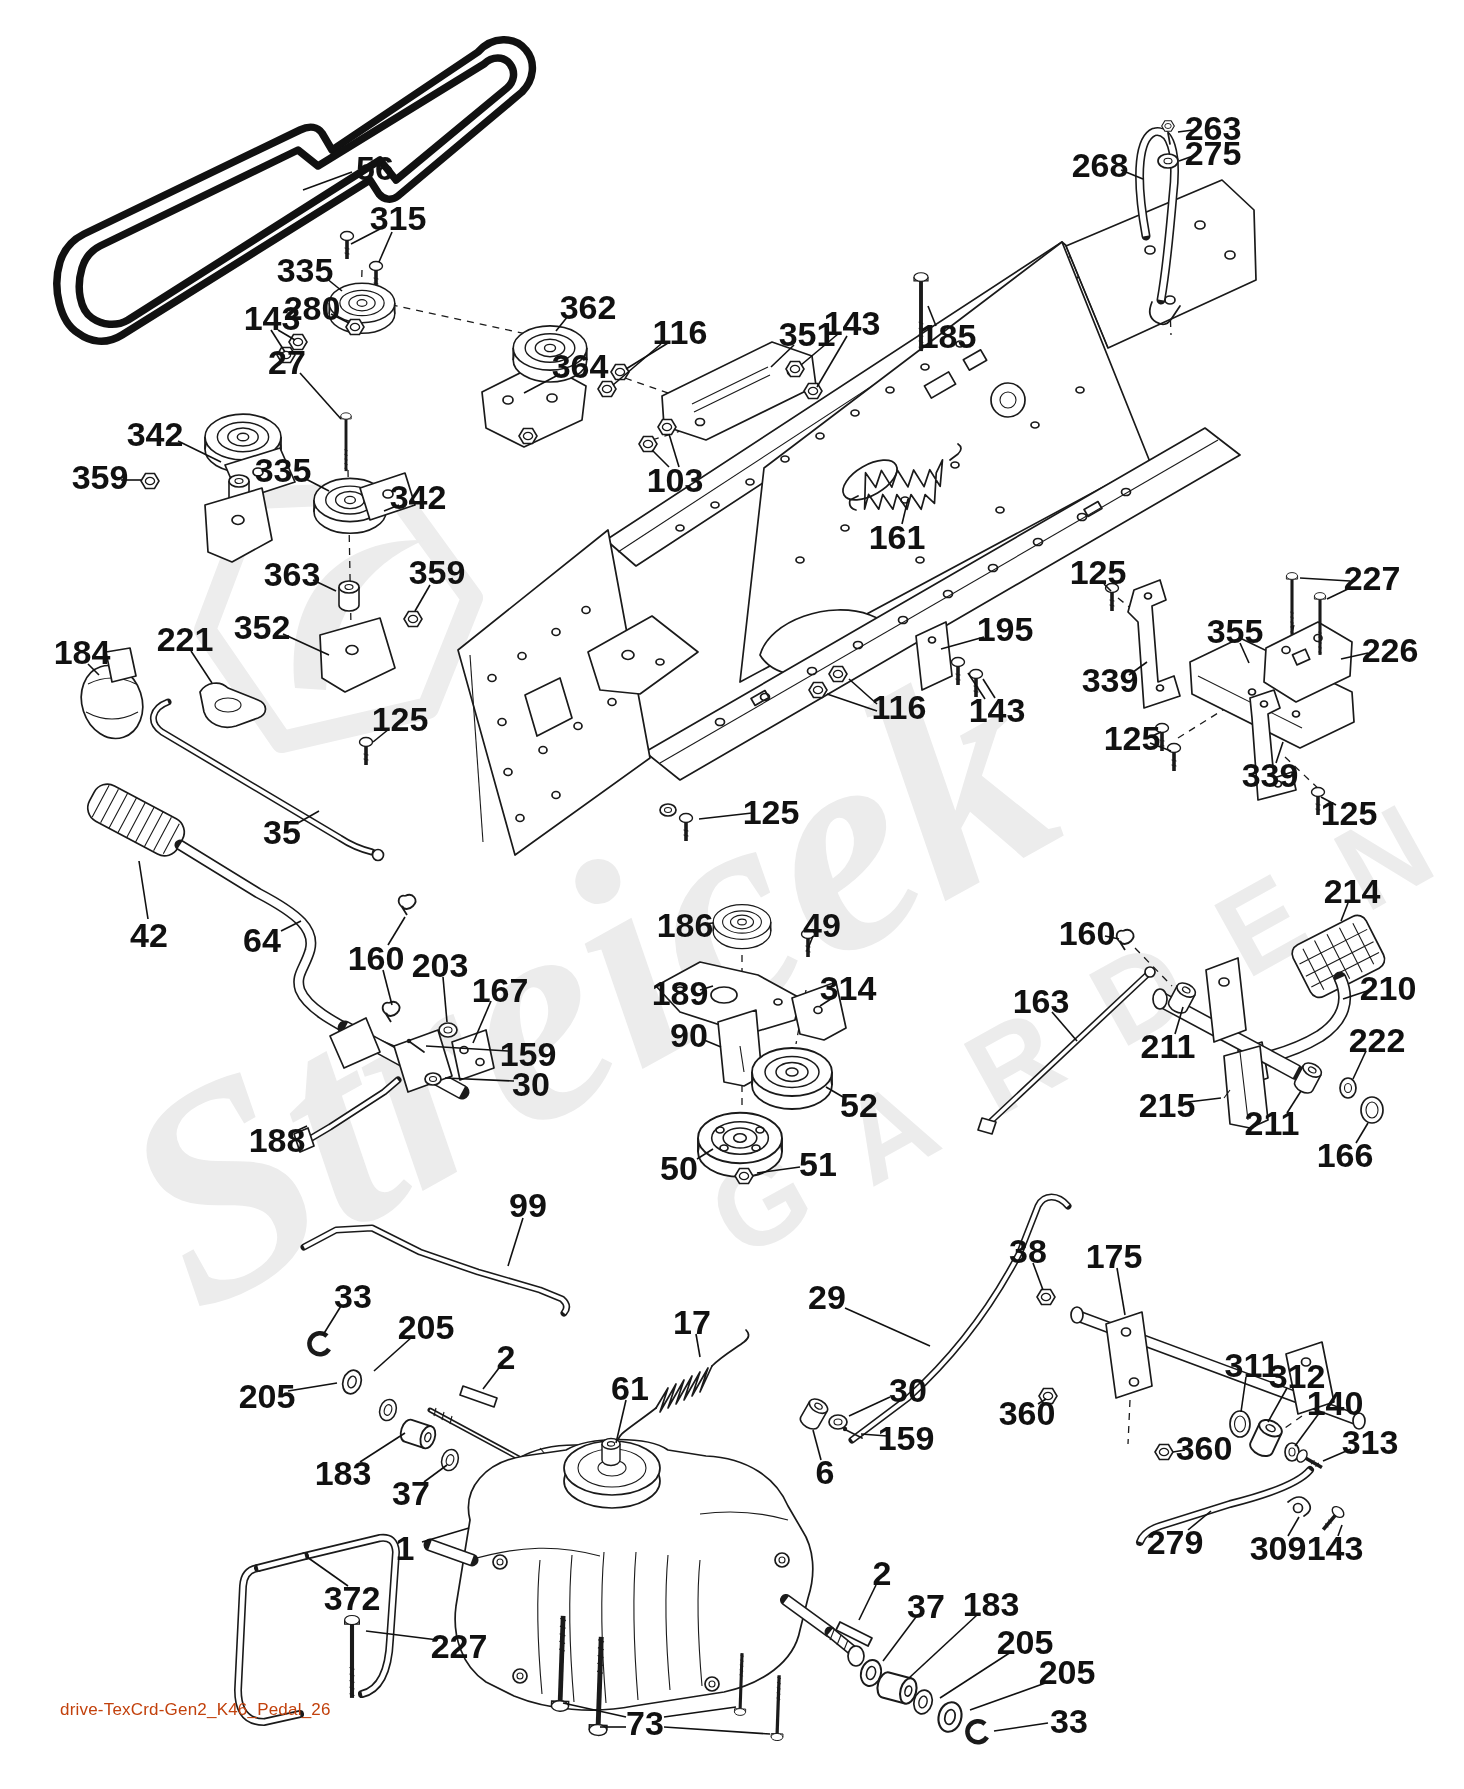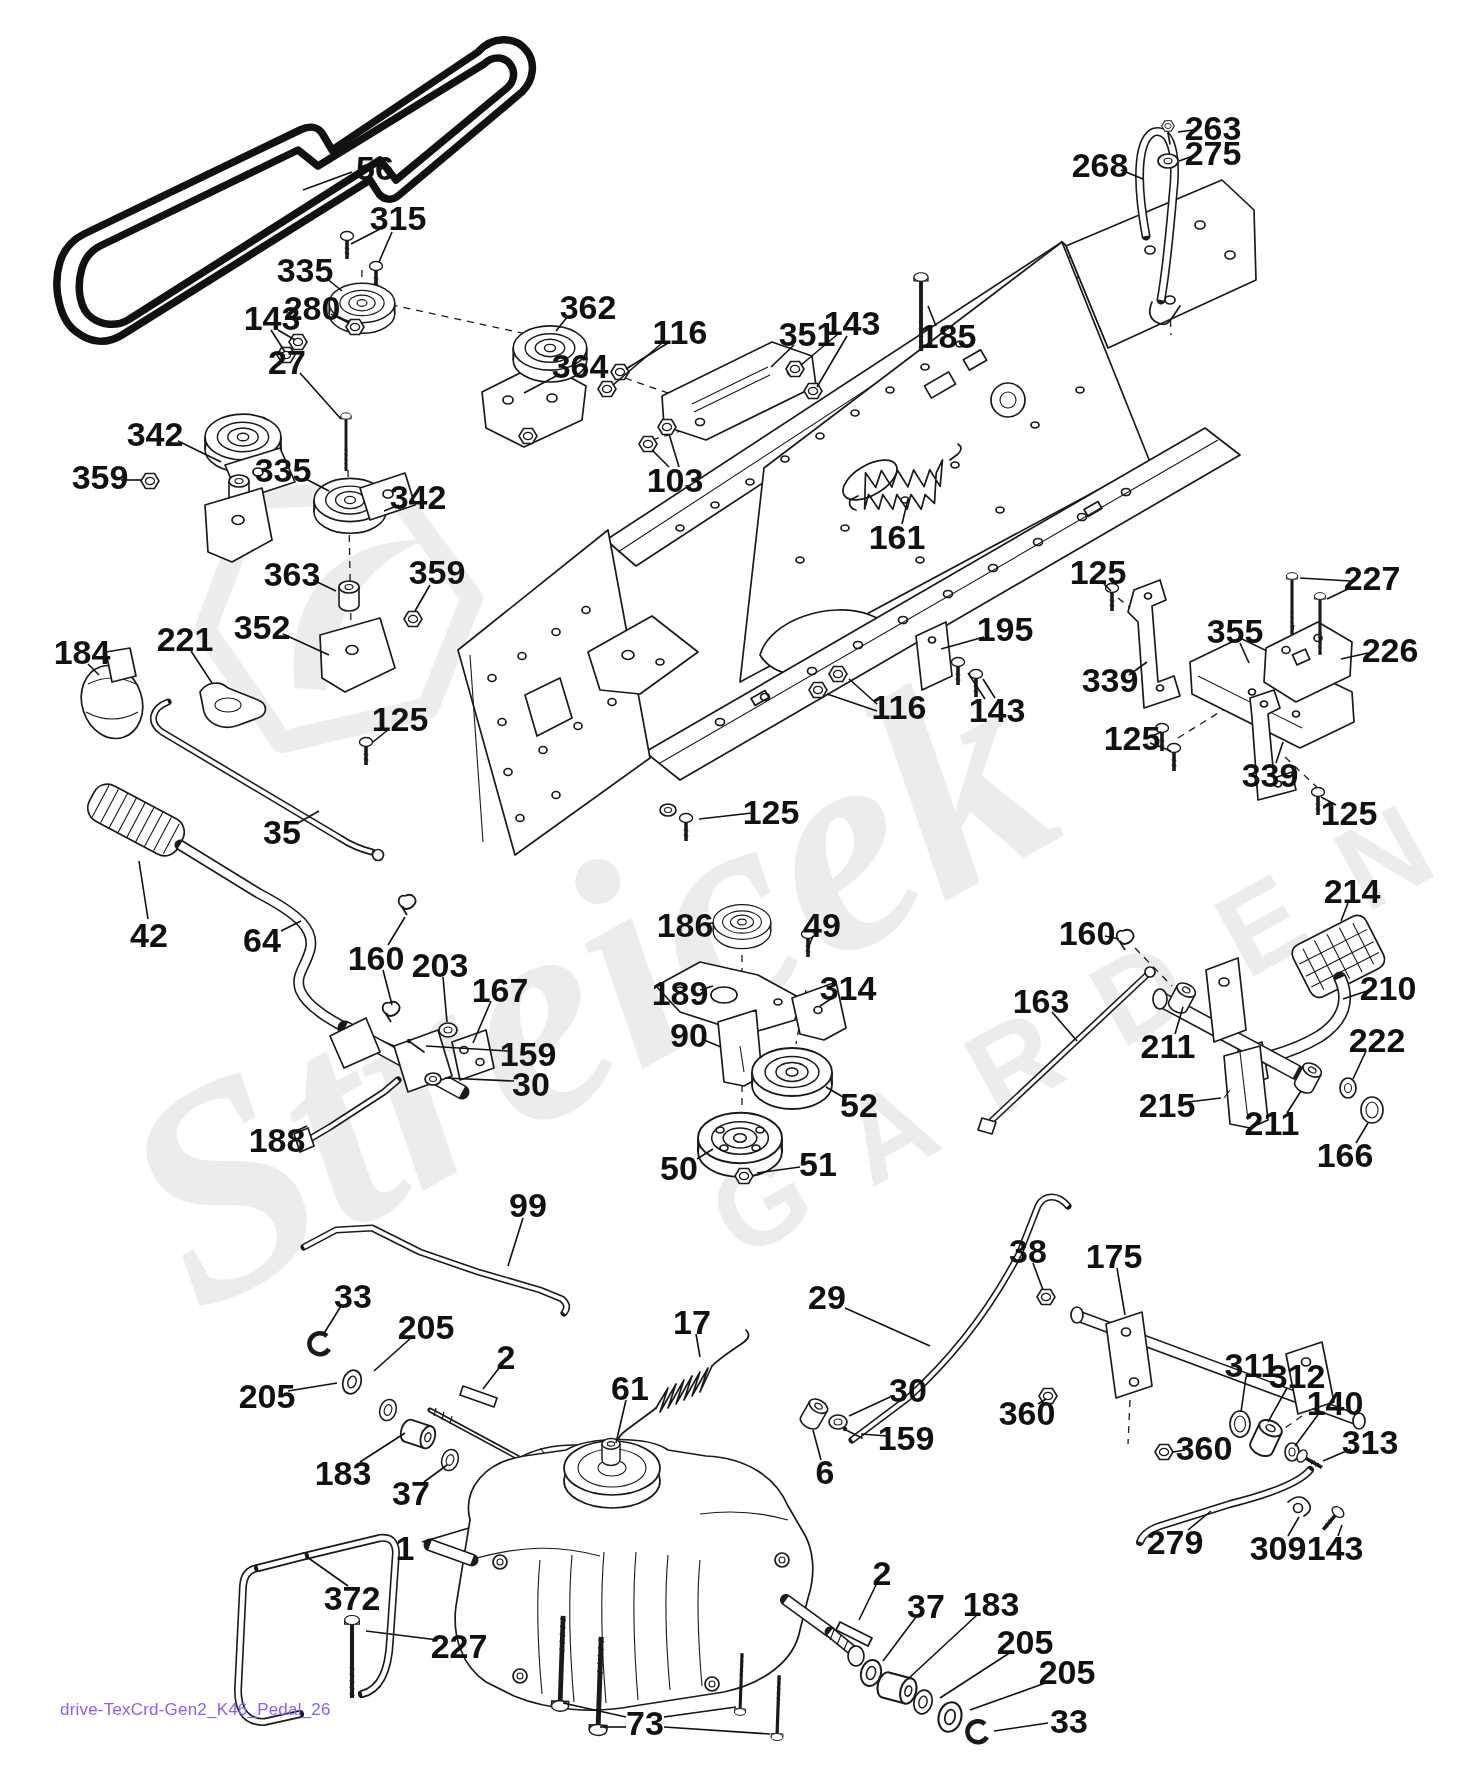--- a/index.html
+++ b/index.html
@@ -7,21 +7,21 @@
   svg{position:absolute;left:0;top:0;}
   .ln{stroke:#1a1a1a;stroke-width:1.7;fill:none;stroke-linejoin:round;stroke-linecap:round;}
   .fw{stroke:#1a1a1a;stroke-width:1.7;fill:#ffffff;stroke-linejoin:round;}
   .thin{stroke:#1a1a1a;stroke-width:1.1;fill:none;}
   .dash{stroke:#1a1a1a;stroke-width:1.3;fill:none;stroke-dasharray:7 6;}
   .belt{stroke:#111;stroke-width:7.5;fill:none;stroke-linejoin:round;stroke-linecap:round;}
   .tube{stroke:#1a1a1a;fill:none;stroke-linejoin:round;stroke-linecap:round;}
   .tube-core{stroke:#fff;fill:none;stroke-linejoin:round;stroke-linecap:butt;}
   .lbl{font-family:"Liberation Sans",sans-serif;font-weight:bold;font-size:34px;fill:#111;text-anchor:middle;}
   .leader{stroke:#111;stroke-width:1.6;fill:none;}
-  #footer-note{position:absolute;left:60px;top:1700px;font-size:17px;color:#8b5cf6;letter-spacing:.2px;}
+  #footer-note{position:absolute;left:60px;top:1700px;font-size:17px;color:#c2410c;letter-spacing:.2px;}
   .wm{fill:#ececec;}
   .wm-script{font-family:"Liberation Serif",serif;font-style:italic;font-weight:bold;font-size:300px;}
   .wm-caps{font-family:"Liberation Sans",sans-serif;font-weight:bold;font-size:118px;letter-spacing:58px;}
 </style>
 </head>
 <body>
 
 <svg width="1464" height="1789" viewBox="0 0 1464 1789">
   <defs>
     <g id="nut">

